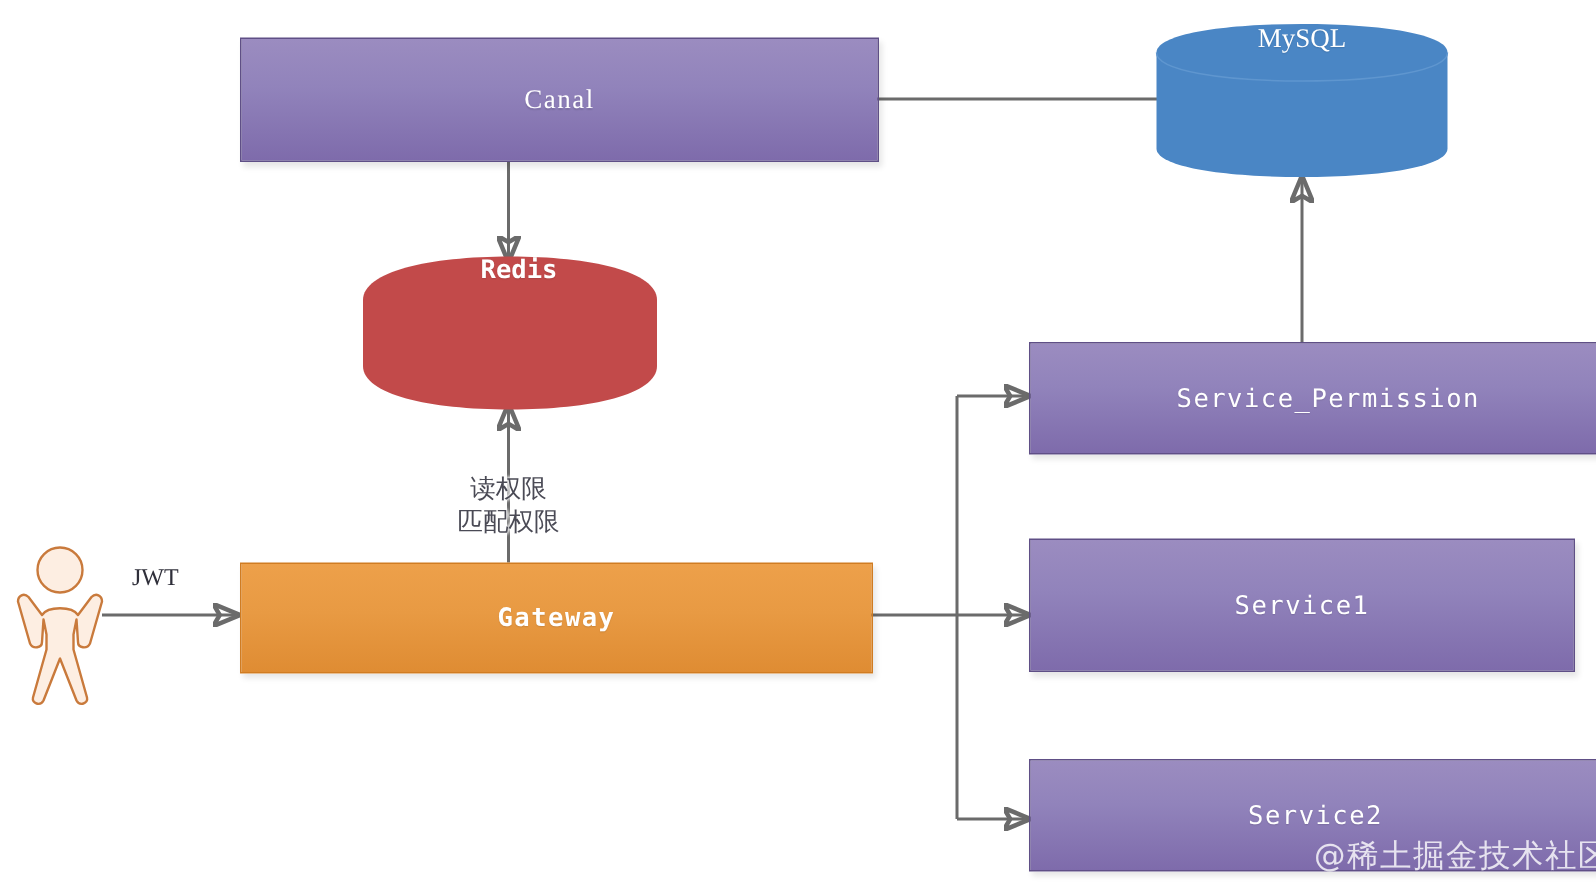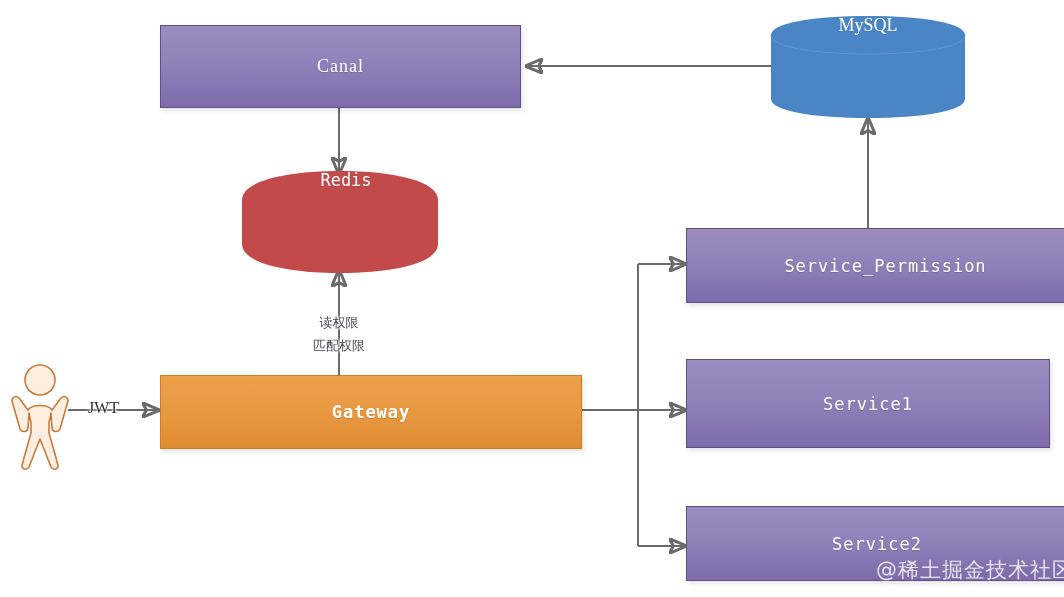--- a/index.html
+++ b/index.html
@@ -103,21 +103,21 @@
   .edge-label {
     position: absolute;
     z-index: 4;
     color: #3a3a46;
     white-space: nowrap;
     text-align: center;
     background: transparent;
   }
   .edge-label.cjk {
     font-family: "DejaVu Sans", "Liberation Sans", sans-serif;
-    font-size: 13px;
+    font-size: 17px;
     color: #4a4a55;
     line-height: 1.45;
     text-shadow: 0 0 3px #fff, 0 0 3px #fff, 0 0 3px #fff, 0 0 2px #fff;
   }
   .edge-label.jwt {
     font-family: "Liberation Serif", "DejaVu Serif", serif;
     font-size: 16px;
     color: #2f2f3a;
     text-shadow: 0 0 3px #fff, 0 0 3px #fff, 0 0 2px #fff;
   }
@@ -169,36 +169,36 @@
   <div id="actor" style="left:4px; top:363px; width:72px; height:108px;">
     <svg width="72" height="108" viewBox="0 0 72 108">
       <circle cx="36" cy="17" r="15" fill="#fdeee2" stroke="#c97a3c" stroke-width="1.6"></circle>
       <path d="M8,38 C8,34 12,32 15,35 L24,47 C28,41 44,41 48,47 L57,35 C60,32 64,34 64,38
                L56,66 C54,70 48,69 48,65 L47,50 L45,60 L45,70
                L54,102 C55,106 49,108 47,104 L36,76 L25,104 C23,108 17,106 18,102
                L27,70 L27,60 L25,50 L24,65 C24,69 18,70 16,66 Z" fill="#fdeee2" stroke="#c97a3c" stroke-width="1.6" stroke-linejoin="round"></path>
     </svg>
   </div>
 
-  <div class="node box box-purple" style="left:160px; top:25px; width:361px; height:83px;text-align:right;">
+  <div class="node box box-purple" style="left:160px; top:25px; width:426px; height:83px;text-align:right;">
     <span class="node-label serif">Canal</span>
   </div>
 
   <div class="cyl" style="left:771px; top:15px; width:194px; height:104px;">
     <svg width="194" height="104" viewBox="0 0 194 104">
       <path d="M0,20 C0,8 43,1 97,1 C151,1 194,8 194,20
                L194,84 C194,96 151,103 97,103 C43,103 0,96 0,84 Z" fill="#4a86c5"></path>
       <path d="M0,20 C0,32 43,39 97,39 C151,39 194,32 194,20" fill="none" stroke="#5f96cf" stroke-width="1"></path>
     </svg>
     <div class="cyl-text">
       <span class="node-label serif">MySQL</span>
     </div>
   </div>
 
-  <div class="cyl" style="left:242px; top:170px; width:208px; height:104px;">
+  <div class="cyl" style="left:242px; top:170px; width:208px; height:104px;font-weight:bold;">
     <svg width="196" height="104" viewBox="0 0 196 104">
       <path d="M0,30 C0,11 44,1 98,1 C152,1 196,11 196,30
                L196,74 C196,93 152,103 98,103 C44,103 0,93 0,74 Z" fill="#c24a4a"></path>
     </svg>
     <div class="cyl-text">
       <span class="node-label">Redis</span>
     </div>
   </div>
 
   <div class="node box box-orange" style="left:160px; top:375px; width:422px; height:74px;">
@@ -210,21 +210,21 @@
   </div>
 
   <div class="node box box-purple" style="left:686px; top:359px; width:364px; height:89px;">
     <span class="node-label">Service1</span>
   </div>
 
   <div class="node box box-purple" style="left:686px; top:506px; width:382px; height:75px;">
     <span class="node-label">Service2</span>
   </div>
 
-  <div class="edge-label jwt" style="left:88px; top:399px;">JWT</div>
+  <div class="edge-label jwt" style="left:88px; top:377px;">JWT</div>
 
   <div class="edge-label cjk" style="left:282px; top:314px; width:114px;">读权限</div>
 
   <div class="edge-label cjk" style="left:282px; top:338px; width:114px;font-family:Liberation Mono, monospace;">匹配权限</div>
 
   <div id="watermark" style="left:876px; top:556px;">@稀土掘金技术社区</div>
 
 </div>
 
 </body></html>

